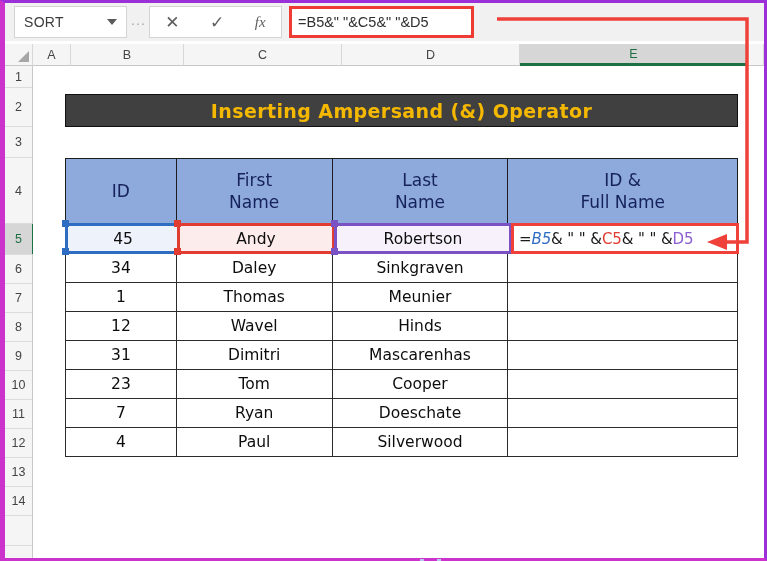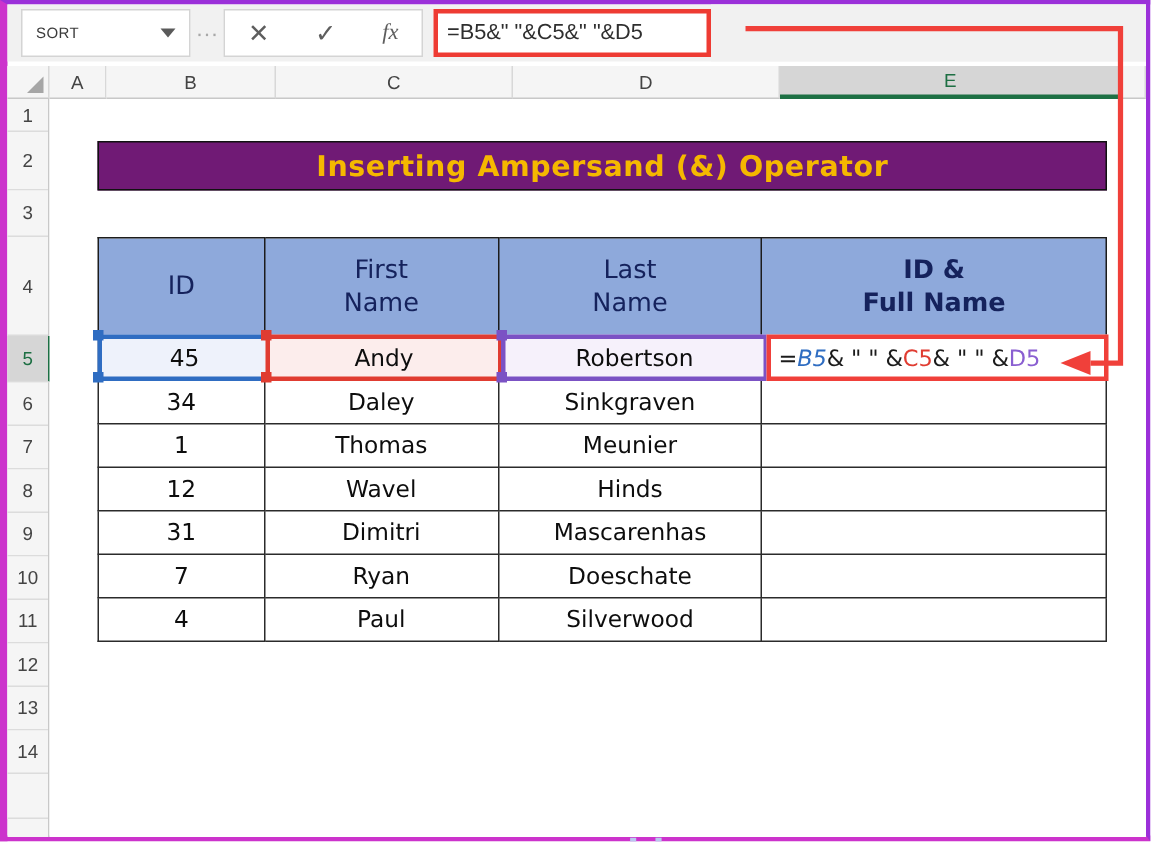--- a/index.html
+++ b/index.html
@@ -34,21 +34,21 @@
     width: 113px;
     margin: 3px 0 3px 9px;
     background: #ffffff;
     border: 1px solid #d4d4d4;
     display: flex;
     align-items: center;
     padding-left: 9px;
     position: relative;
   }
   #name-box-text {
-    font-size: 10px;
+    font-size: 14px;
     color: #3b3b3b;
     letter-spacing: .3px;
   }
   #name-box-caret {
     position: absolute;
     right: 9px; top: 50%;
     transform: translateY(-50%);
     width: 0; height: 0;
     border-left: 5px solid transparent;
     border-right: 5px solid transparent;
@@ -160,21 +160,21 @@
     flex: 1;
     position: relative;
     background: #ffffff;
   }
 
   
   #title-banner {
     position: absolute;
     left: 32px; top: 28px;
     width: 673px; height: 33px;
-    background: #701a75;
+    background: #404040;
     border: 1px solid #111;
     display: flex; align-items: center; justify-content: center;
   }
   #title-text {
     color: #f5b800;
     font-size: 19px;
     font-weight: bold;
     font-family: "DejaVu Sans", sans-serif;
     letter-spacing: .4px;
   }
@@ -199,21 +199,21 @@
     background: #8ea9db;
     color: #15225c;
     font-size: 17px;
     height: 66px;
     line-height: 1.25;
     border: 1px solid #1c1c1c;
   }
   .c-id   { width: 111px; }
   .c-fn   { width: 156px; }
   .c-ln   { width: 176px; }
-  .c-full { width: 230px; font-weight: bold; }
+  .c-full { width: 230px; }
 
   
   .hl {
     position: absolute;
     height: 31px;
     display: flex;
     align-items: center;
     justify-content: center;
     font-family: "DejaVu Sans", sans-serif;
     font-size: 15.5px;
@@ -405,20 +405,26 @@
               <td class="c-ln">Hinds</td>
               <td class="c-full"></td>
             </tr>
             <tr>
               <td class="c-id">31</td>
               <td class="c-fn">Dimitri</td>
               <td class="c-ln">Mascarenhas</td>
               <td class="c-full"></td>
             </tr>
             <tr>
+              <td class="c-id">23</td>
+              <td class="c-fn">Tom</td>
+              <td class="c-ln">Cooper</td>
+              <td class="c-full"></td>
+            </tr>
+            <tr>
               <td class="c-id">7</td>
               <td class="c-fn">Ryan</td>
               <td class="c-ln">Doeschate</td>
               <td class="c-full"></td>
             </tr>
             <tr>
               <td class="c-id">4</td>
               <td class="c-fn">Paul</td>
               <td class="c-ln">Silverwood</td>
               <td class="c-full"></td>

